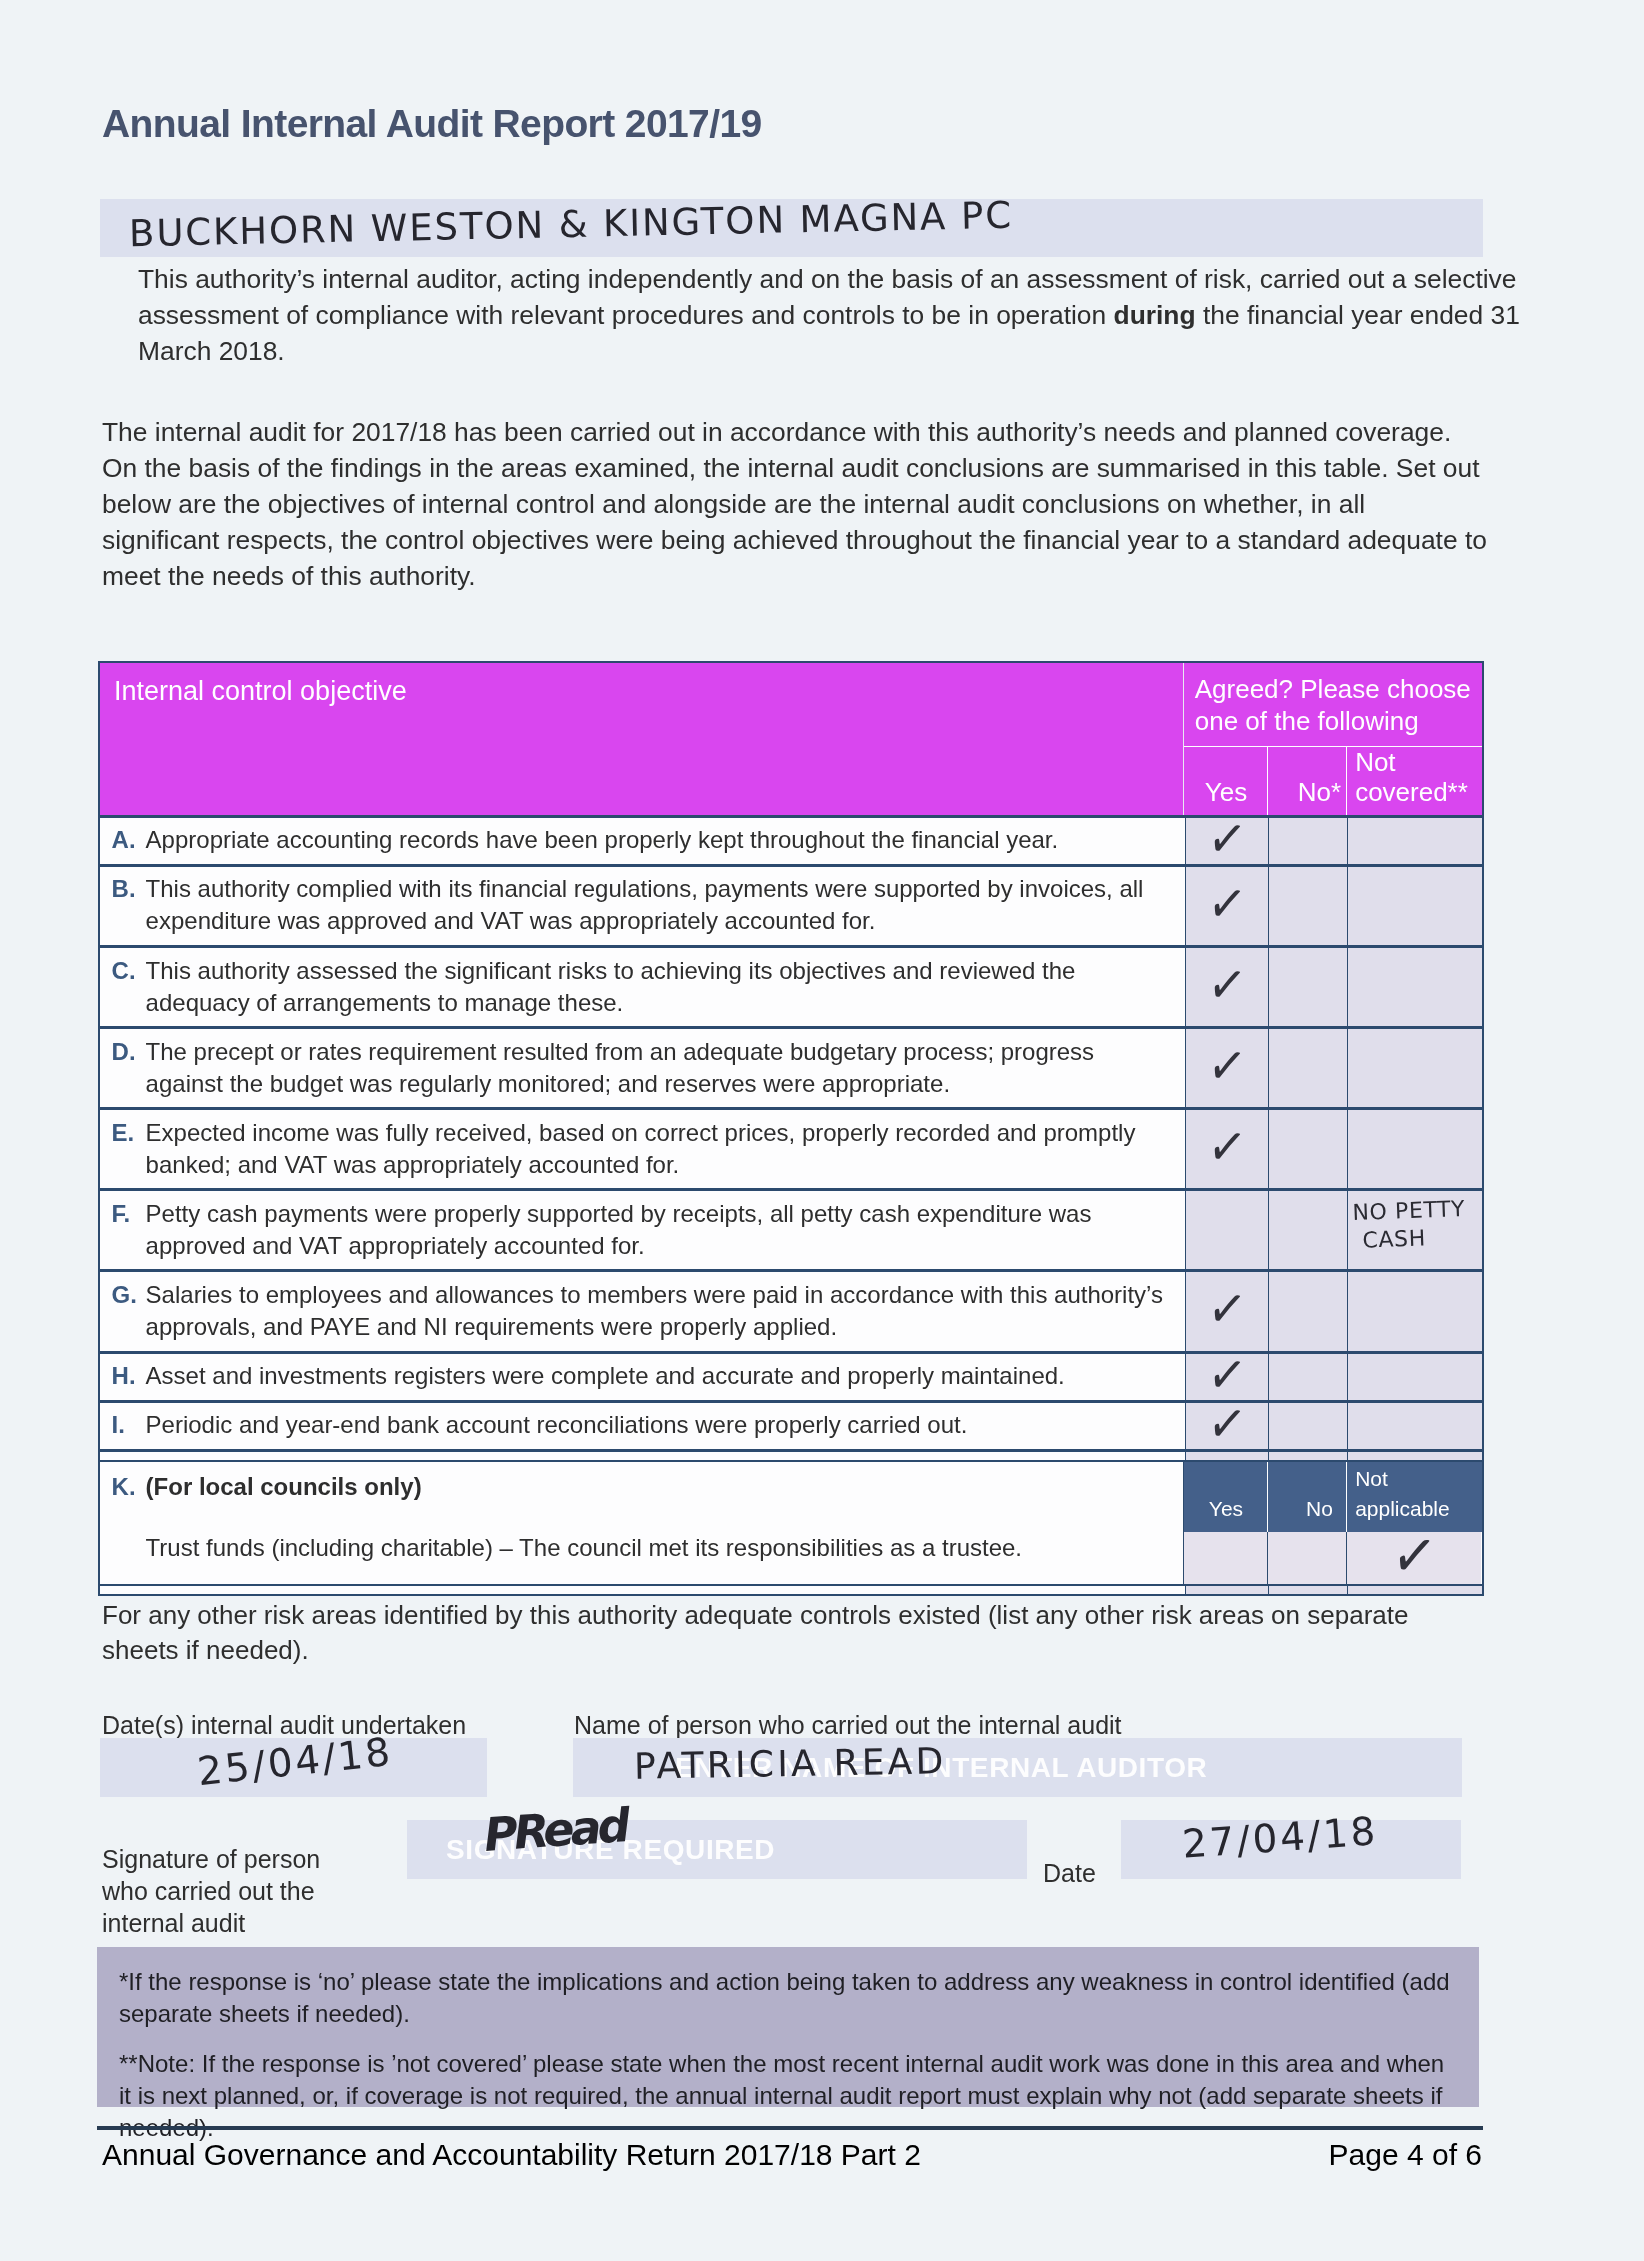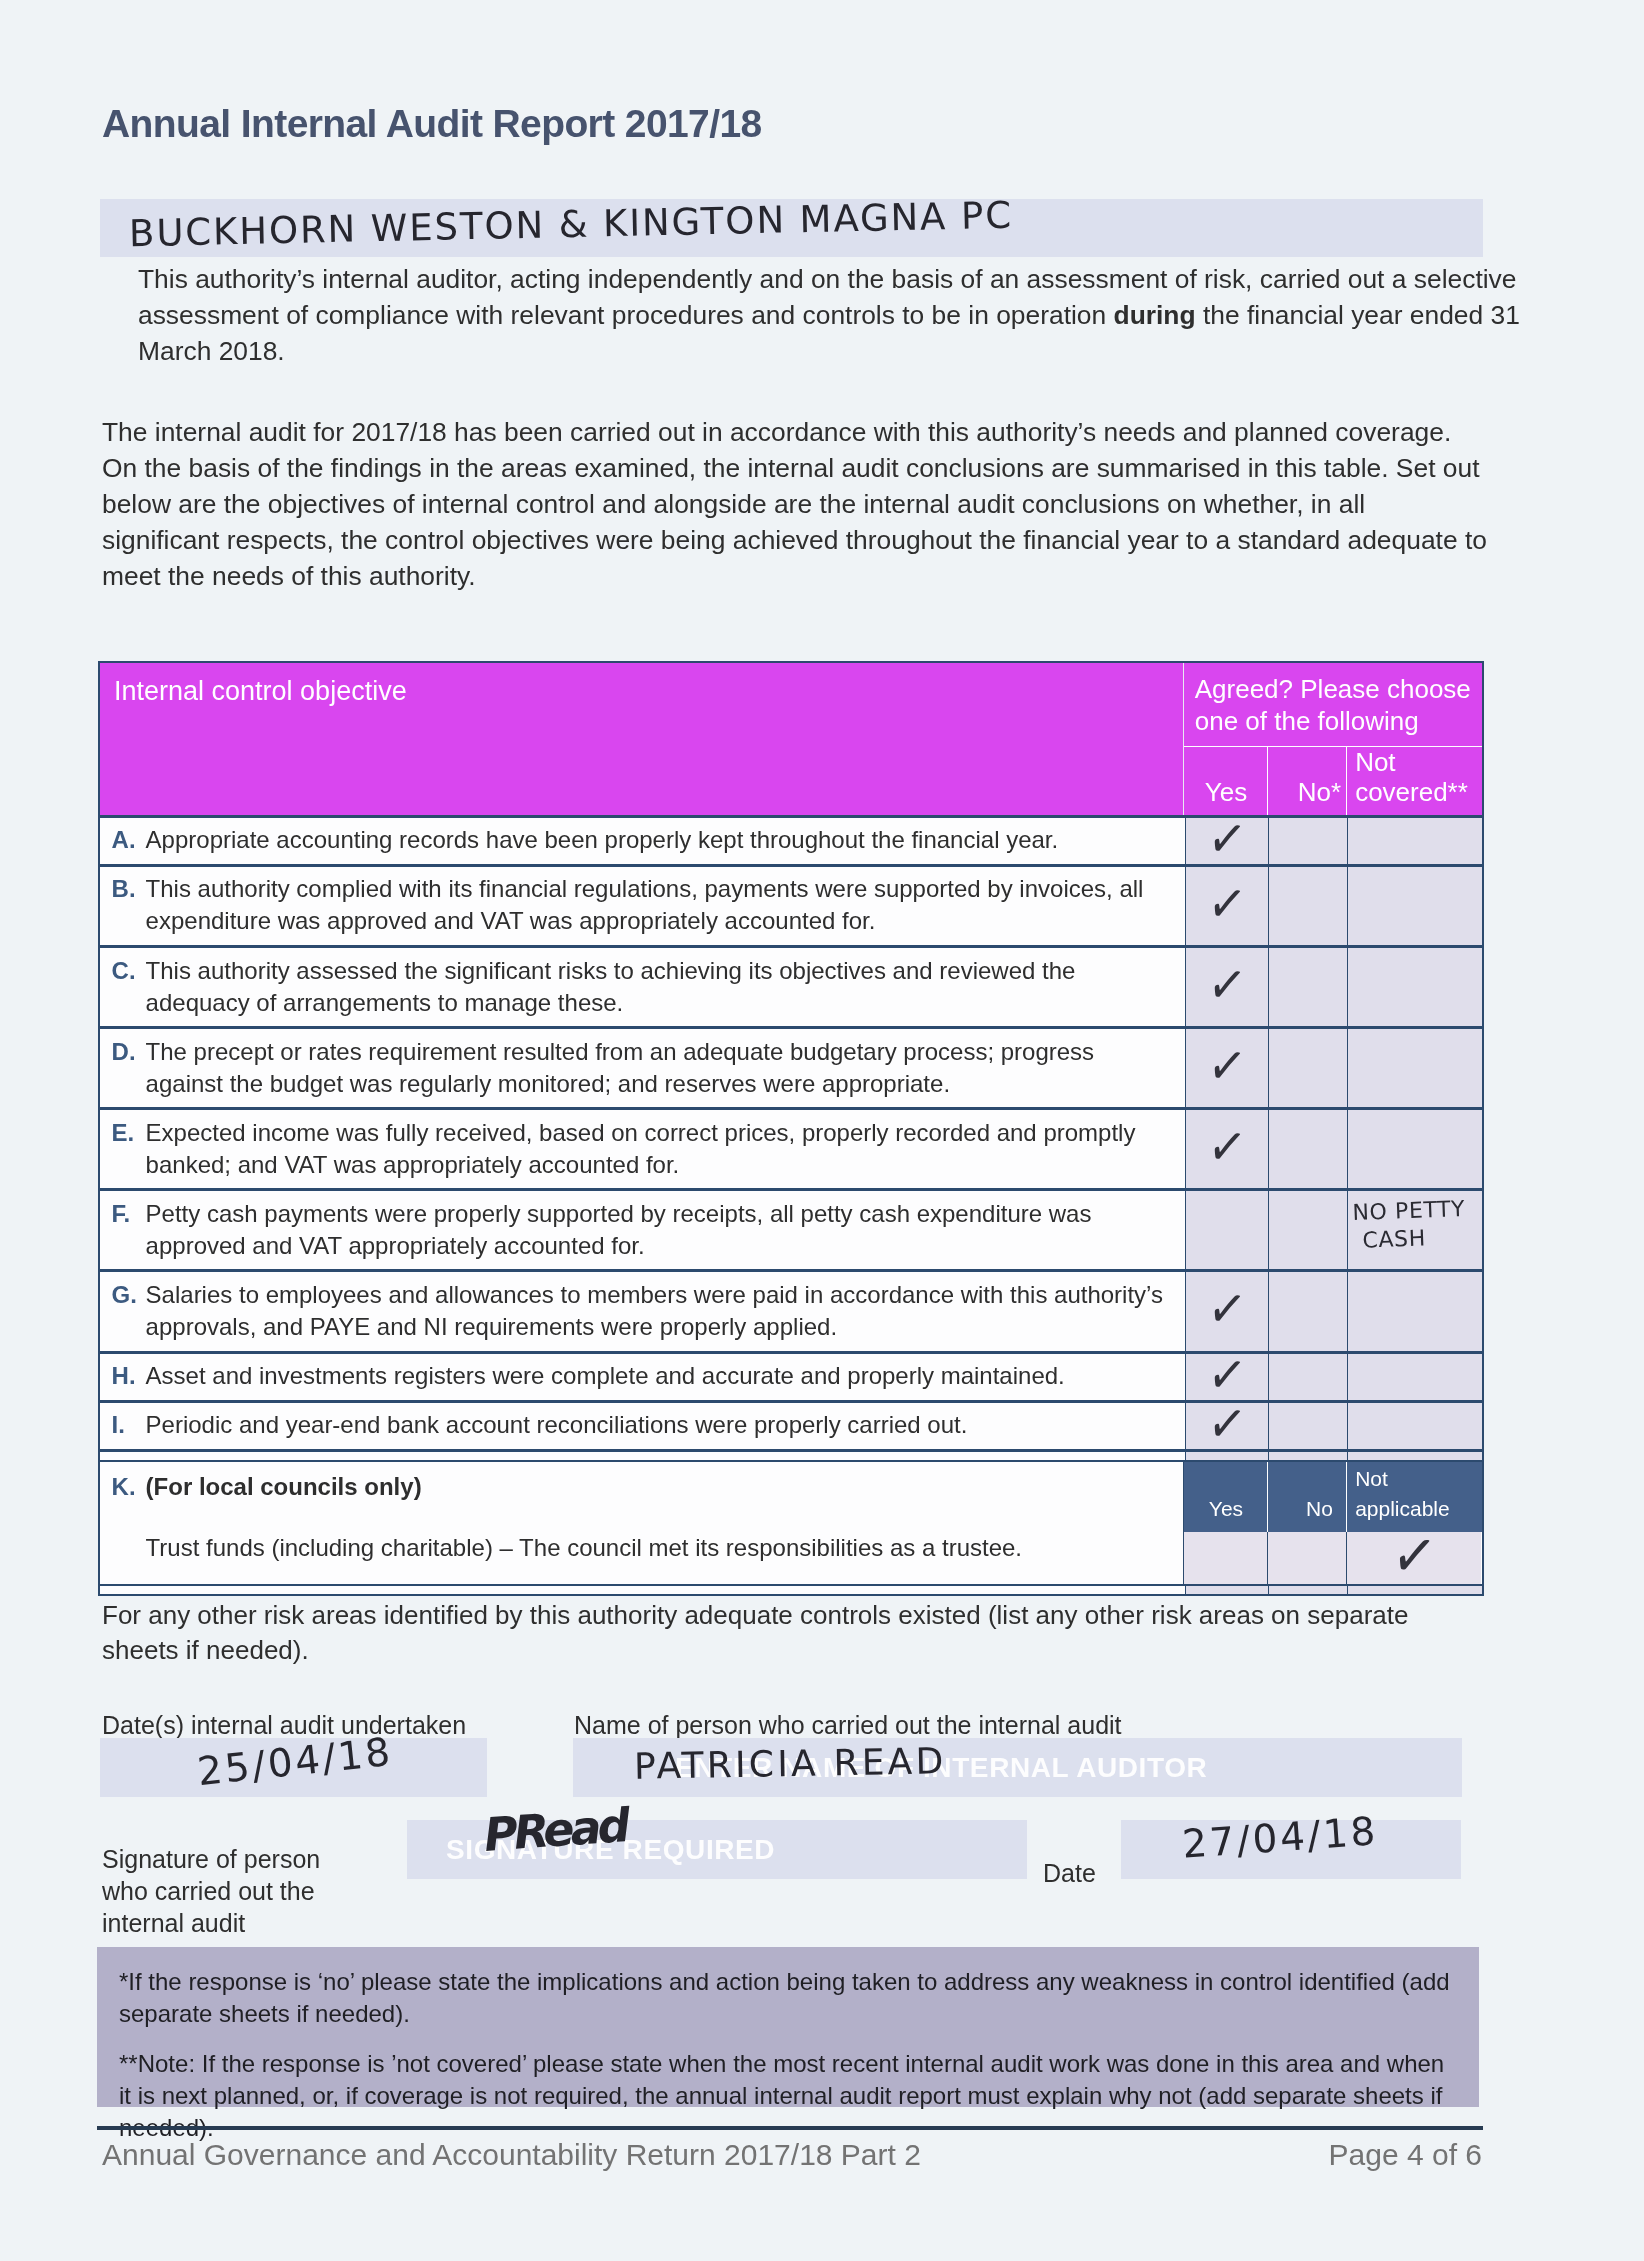--- a/index.html
+++ b/index.html
@@ -97,28 +97,28 @@
   .hand-date2 { position:absolute; left:61px; top:-5.2px; font-size:39px; transform:rotate(-4deg); letter-spacing:2.6px; }
   
   .notes {
     position:absolute; left:97px; top:1947px; width:1382px; height:160px;
     background:#b3b0c9; padding:19.3px 22px; font-size:24px; line-height:32px; color:#1f1f24;
   }
   .notes .n2 { margin-top:18px; }
   
   .footer-rule { position:absolute; left:97px; top:2126px; width:1386px; height:3.9px; background:#273b52; }
   .footer { position:absolute; left:102px; top:2138px; width:1380px; display:flex;
-    justify-content:space-between; font-size:30px; color:#737373; }
+    justify-content:space-between; font-size:30px; color:#000000; }
 </style>
 </head>
 <body>
 
 <div class="page">
 
-  <div class="title">Annual Internal Audit Report 2017/18</div>
+  <div class="title">Annual Internal Audit Report 2017/19</div>
 
   <div class="banner">
     <span class="hand authority-hand">BUCKHORN WESTON &amp; KINGTON MAGNA PC</span>
   </div>
 
   <div class="para p1"><span>This authority’s internal auditor, acting independently and on the basis of an assessment of risk, carried out a selective assessment of compliance with relevant procedures and controls to be in operation </span><b>during</b><span> the financial year ended 31 March 2018.</span></div>
 
   <div class="para p2">The internal audit for 2017/18 has been carried out in accordance with this authority’s needs and planned coverage. On the basis of the findings in the areas examined, the internal audit conclusions are summarised in this table. Set out below are the objectives of internal control and alongside are the internal audit conclusions on whether, in all significant respects, the control objectives were being achieved throughout the financial year to a standard adequate to meet the needs of this authority.</div>
 
   <div class="tbl">

